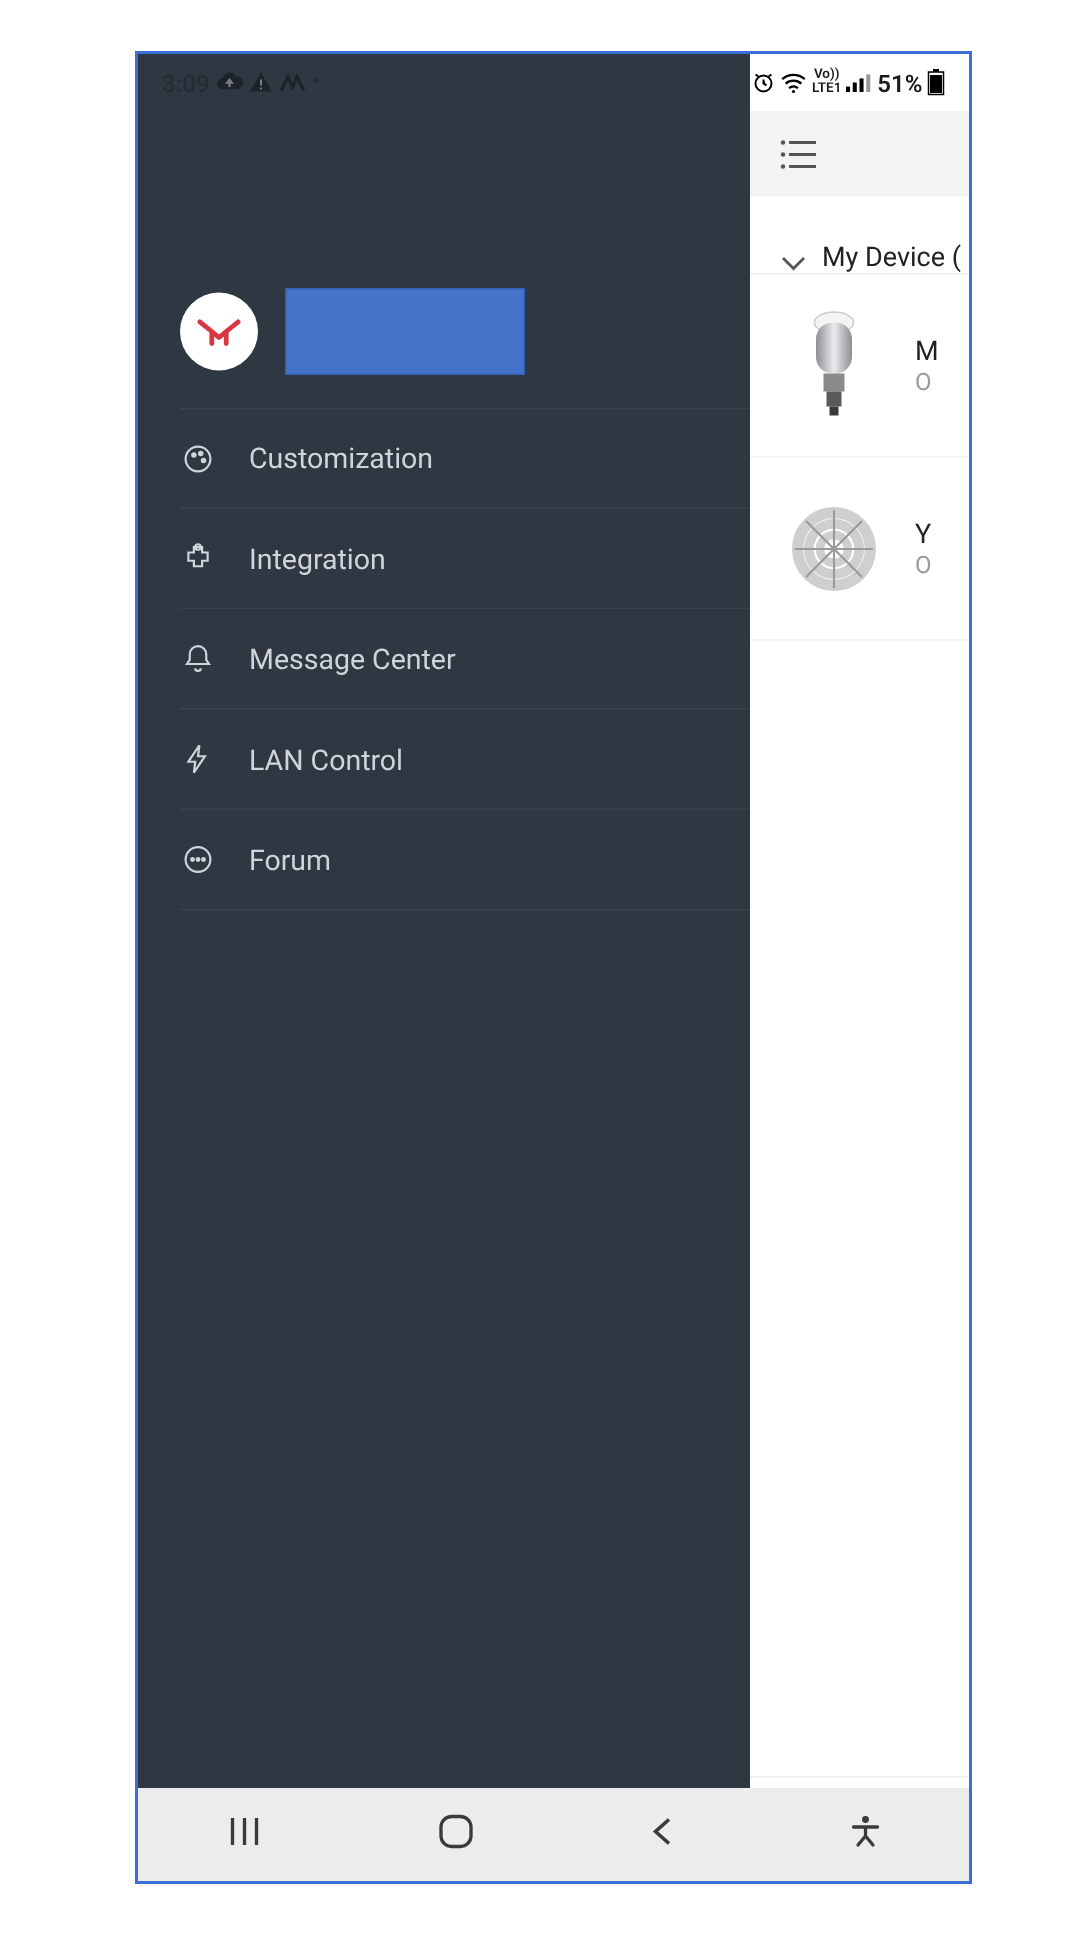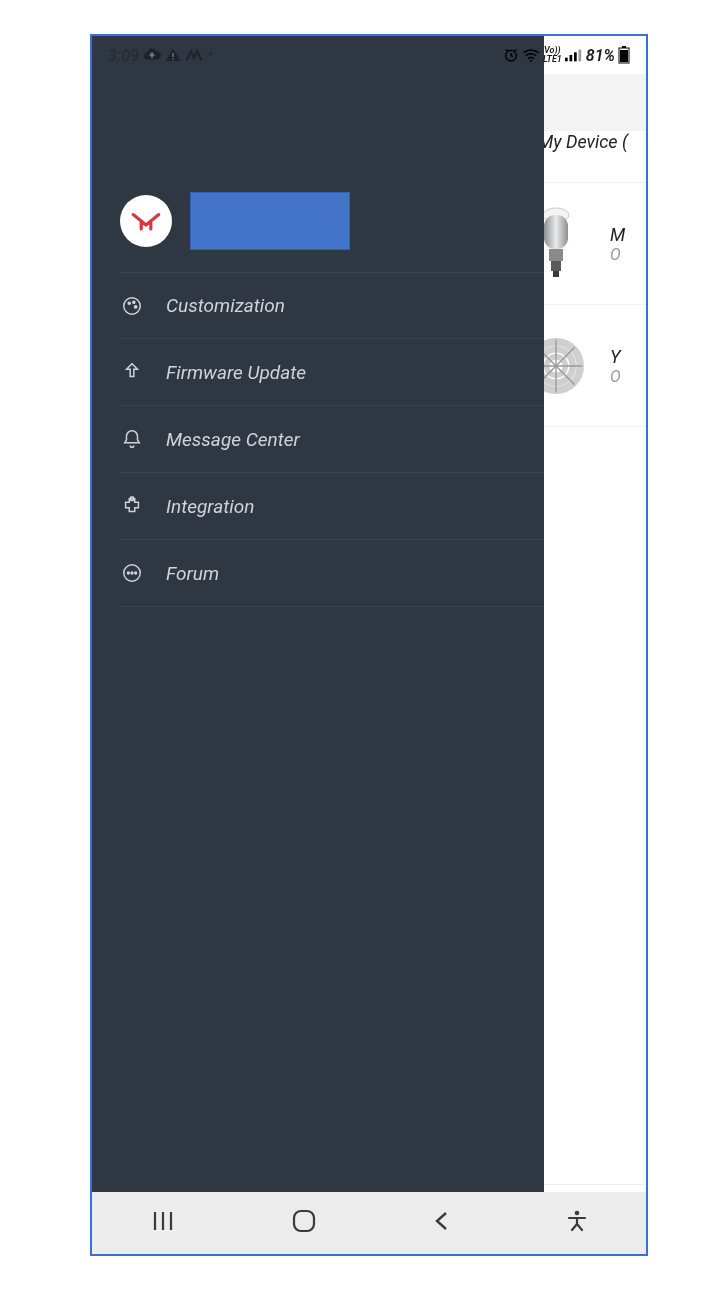--- a/index.html
+++ b/index.html
@@ -4,21 +4,20 @@
 <style>
   * { box-sizing: border-box; margin: 0; padding: 0; }
   html, body { width: 718px; height: 1306px; background: #fff; font-family: -apple-system, Roboto, Arial, sans-serif; }
   .frame {
     position: absolute;
     left: 90px; top: 34px;
     width: 558px; height: 1222px;
     border: 2px solid #3b6fd6;
     background: #f0f0f0;
     overflow: hidden;
-    font-style: italic;
   }
   .statusbar {
     position: absolute;
     top: 0; left: 0; right: 0;
     height: 38px;
     display: flex;
     align-items: center;
     justify-content: space-between;
     padding: 0 16px;
     font-size: 16px;
@@ -27,21 +26,21 @@
     z-index: 3;
   }
   .statusbar .left-cluster { display:flex; align-items:center; gap:4px; opacity:0.35; }
   .statusbar .right-cluster { display:flex; align-items:center; gap:3px; color:#1a1a1a; }
   .statusbar .right-cluster .dark { opacity:1; }
   .statusbar svg { display:block; }
 
   .drawer {
     position: absolute;
     top: 0; left: 0;
-    width: 452px; height: 1158px;
+    width: 408px; height: 1158px;
     background: #2f3742;
     z-index: 2;
     padding-top: 38px;
   }
   .drawer-header {
     display:flex; align-items:center;
     padding: 118px 0 22px 28px;
     gap: 18px;
   }
   .logo-circle {
@@ -77,22 +76,22 @@
     z-index: 1;
     padding-top: 38px;
   }
   .right-panel .topbar {
     height: 57px;
     background: #f3f3f3;
     display:flex; align-items:center;
     padding-left: 20px;
   }
   .device-header {
-    height: 52px; display:flex; align-items:flex-start;
-    padding-left: 20px; 
+    height: 52px; display:flex; align-items:flex-end;
+    padding-left: 20px; gap:10px;
     border-bottom: 1px solid #eee;
     color: #222; font-size: 18px;
     white-space: nowrap; overflow:hidden;
   }
   .device-row {
     height: 122px;
     display:flex; align-items:center;
     padding-left: 28px;
     gap: 26px;
     border-bottom: 1px solid #f2f2f2;
@@ -151,21 +150,21 @@
       <span style="font-size:9px;line-height:1;display:flex;flex-direction:column;align-items:center;">
         <span>Vo))</span>
         <span>LTE1</span>
       </span>
       <svg width="18" height="14" viewBox="0 0 20 14" class="dark">
           <rect x="0" y="10" width="3" height="4" fill="#000"></rect>
           <rect x="5" y="7" width="3" height="7" fill="#000"></rect>
           <rect x="10" y="4" width="3" height="10" fill="#000"></rect>
           <rect x="15" y="1" width="3" height="13" fill="#999"></rect>
         </svg>
-      <span>81%</span>
+      <span>51%</span>
       <svg width="12" height="18" viewBox="0 0 12 18" class="dark">
           <rect x="4" y="0" width="4" height="2" fill="#000"></rect>
           <rect x="1" y="2" width="10" height="15" fill="none" stroke="#000"></rect>
           <rect x="2" y="4" width="8" height="12" fill="#000"></rect>
         </svg>
     </div>
   </div>
 
   <div class="drawer">
     <div class="drawer-header">
@@ -184,41 +183,41 @@
               <circle cx="9" cy="9" r="1.2" fill="#cfd4da"></circle>
               <circle cx="14" cy="8" r="1.2" fill="#cfd4da"></circle>
               <circle cx="16" cy="13" r="1.2" fill="#cfd4da"></circle>
             </svg>
         </span>
         <span>Customization</span>
       </div>
       <div class="menu-item">
         <span class="menu-icon">
           <svg width="22" height="22" viewBox="0 0 24 24" stroke-width="1.6">
-              <path d="M12 3l6 6h-4v8h-4v-8H6l6-6z"></path>
-            </svg>
-        </span>
-        <span>Firmware Update</span>
-      </div>
-      <div class="menu-item">
-        <span class="menu-icon">
-          <svg width="22" height="22" viewBox="0 0 24 24" stroke-width="1.6">
-              <path d="M12 3a6 6 0 0 1 6 6v4l2 3H4l2-3V9a6 6 0 0 1 6-6zM10 19a2 2 0 0 0 4 0"></path>
-            </svg>
-        </span>
-        <span>Message Center</span>
-      </div>
-      <div class="menu-item">
-        <span class="menu-icon">
-          <svg width="22" height="22" viewBox="0 0 24 24" stroke-width="1.6">
               <path d="M5 8h4V4h6v4h4v6h-4v4H9v-4H5z"></path>
               <circle cx="12" cy="4" r="2"></circle>
             </svg>
         </span>
         <span>Integration</span>
+      </div>
+      <div class="menu-item">
+        <span class="menu-icon">
+          <svg width="22" height="22" viewBox="0 0 24 24" stroke-width="1.6">
+              <path d="M12 3a6 6 0 0 1 6 6v4l2 3H4l2-3V9a6 6 0 0 1 6-6zM10 19a2 2 0 0 0 4 0"></path>
+            </svg>
+        </span>
+        <span>Message Center</span>
+      </div>
+      <div class="menu-item">
+        <span class="menu-icon">
+          <svg width="22" height="22" viewBox="0 0 24 24" stroke-width="1.6">
+              <path d="M13 2L5 14h5l-1 8 8-12h-5l1-8z"></path>
+            </svg>
+        </span>
+        <span>LAN Control</span>
       </div>
       <div class="menu-item">
         <span class="menu-icon">
           <svg width="22" height="22" viewBox="0 0 24 24" stroke-width="1.6">
               <circle cx="12" cy="12" r="9"></circle>
               <circle cx="8" cy="12" r="1" fill="#cfd4da"></circle>
               <circle cx="12" cy="12" r="1" fill="#cfd4da"></circle>
               <circle cx="16" cy="12" r="1" fill="#cfd4da"></circle>
             </svg>
         </span>

